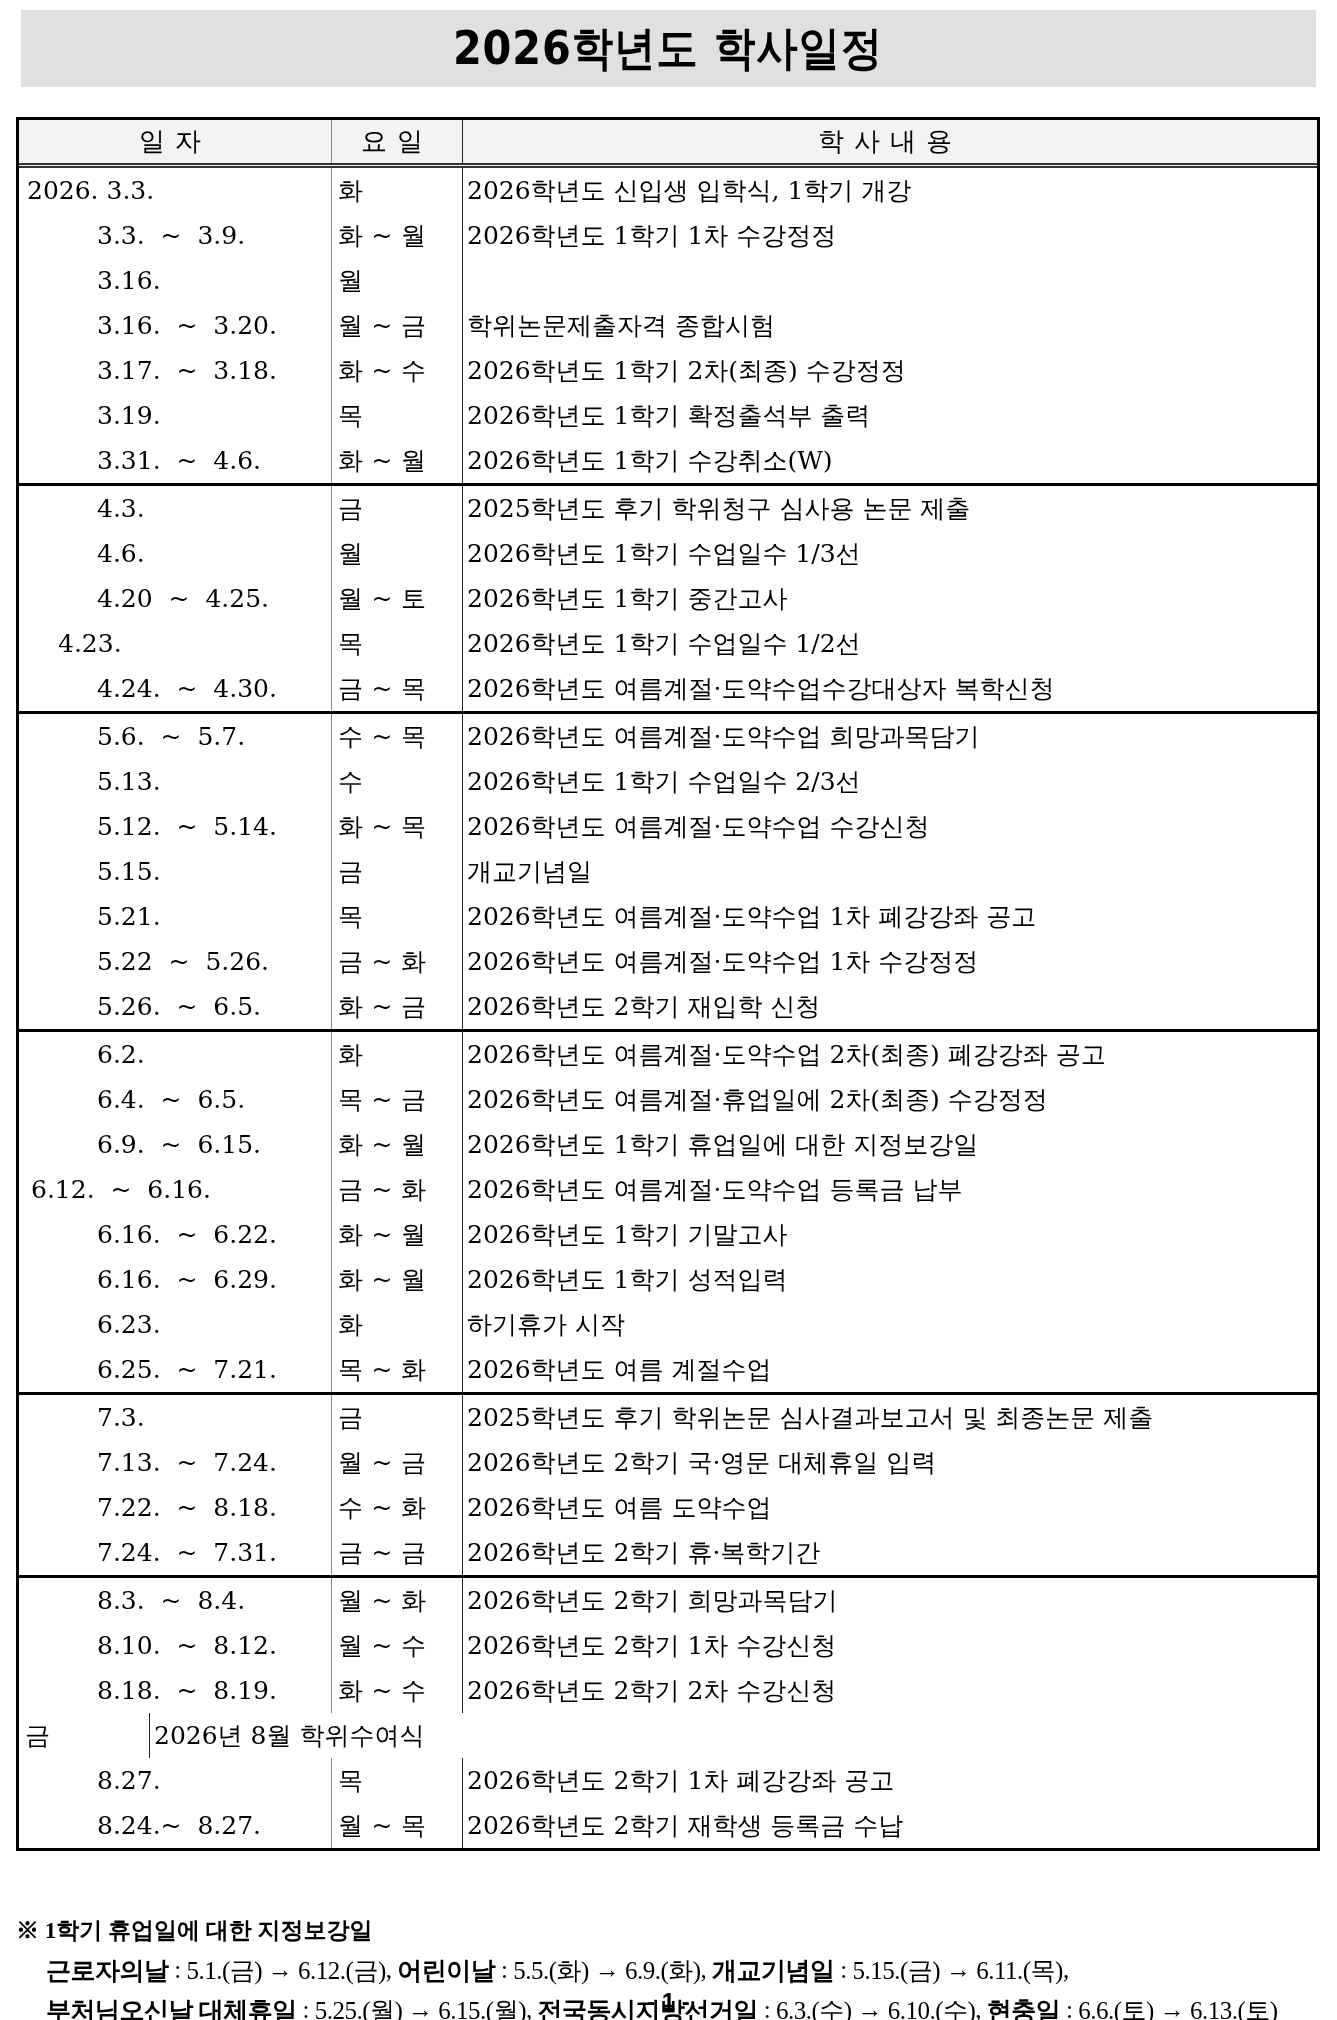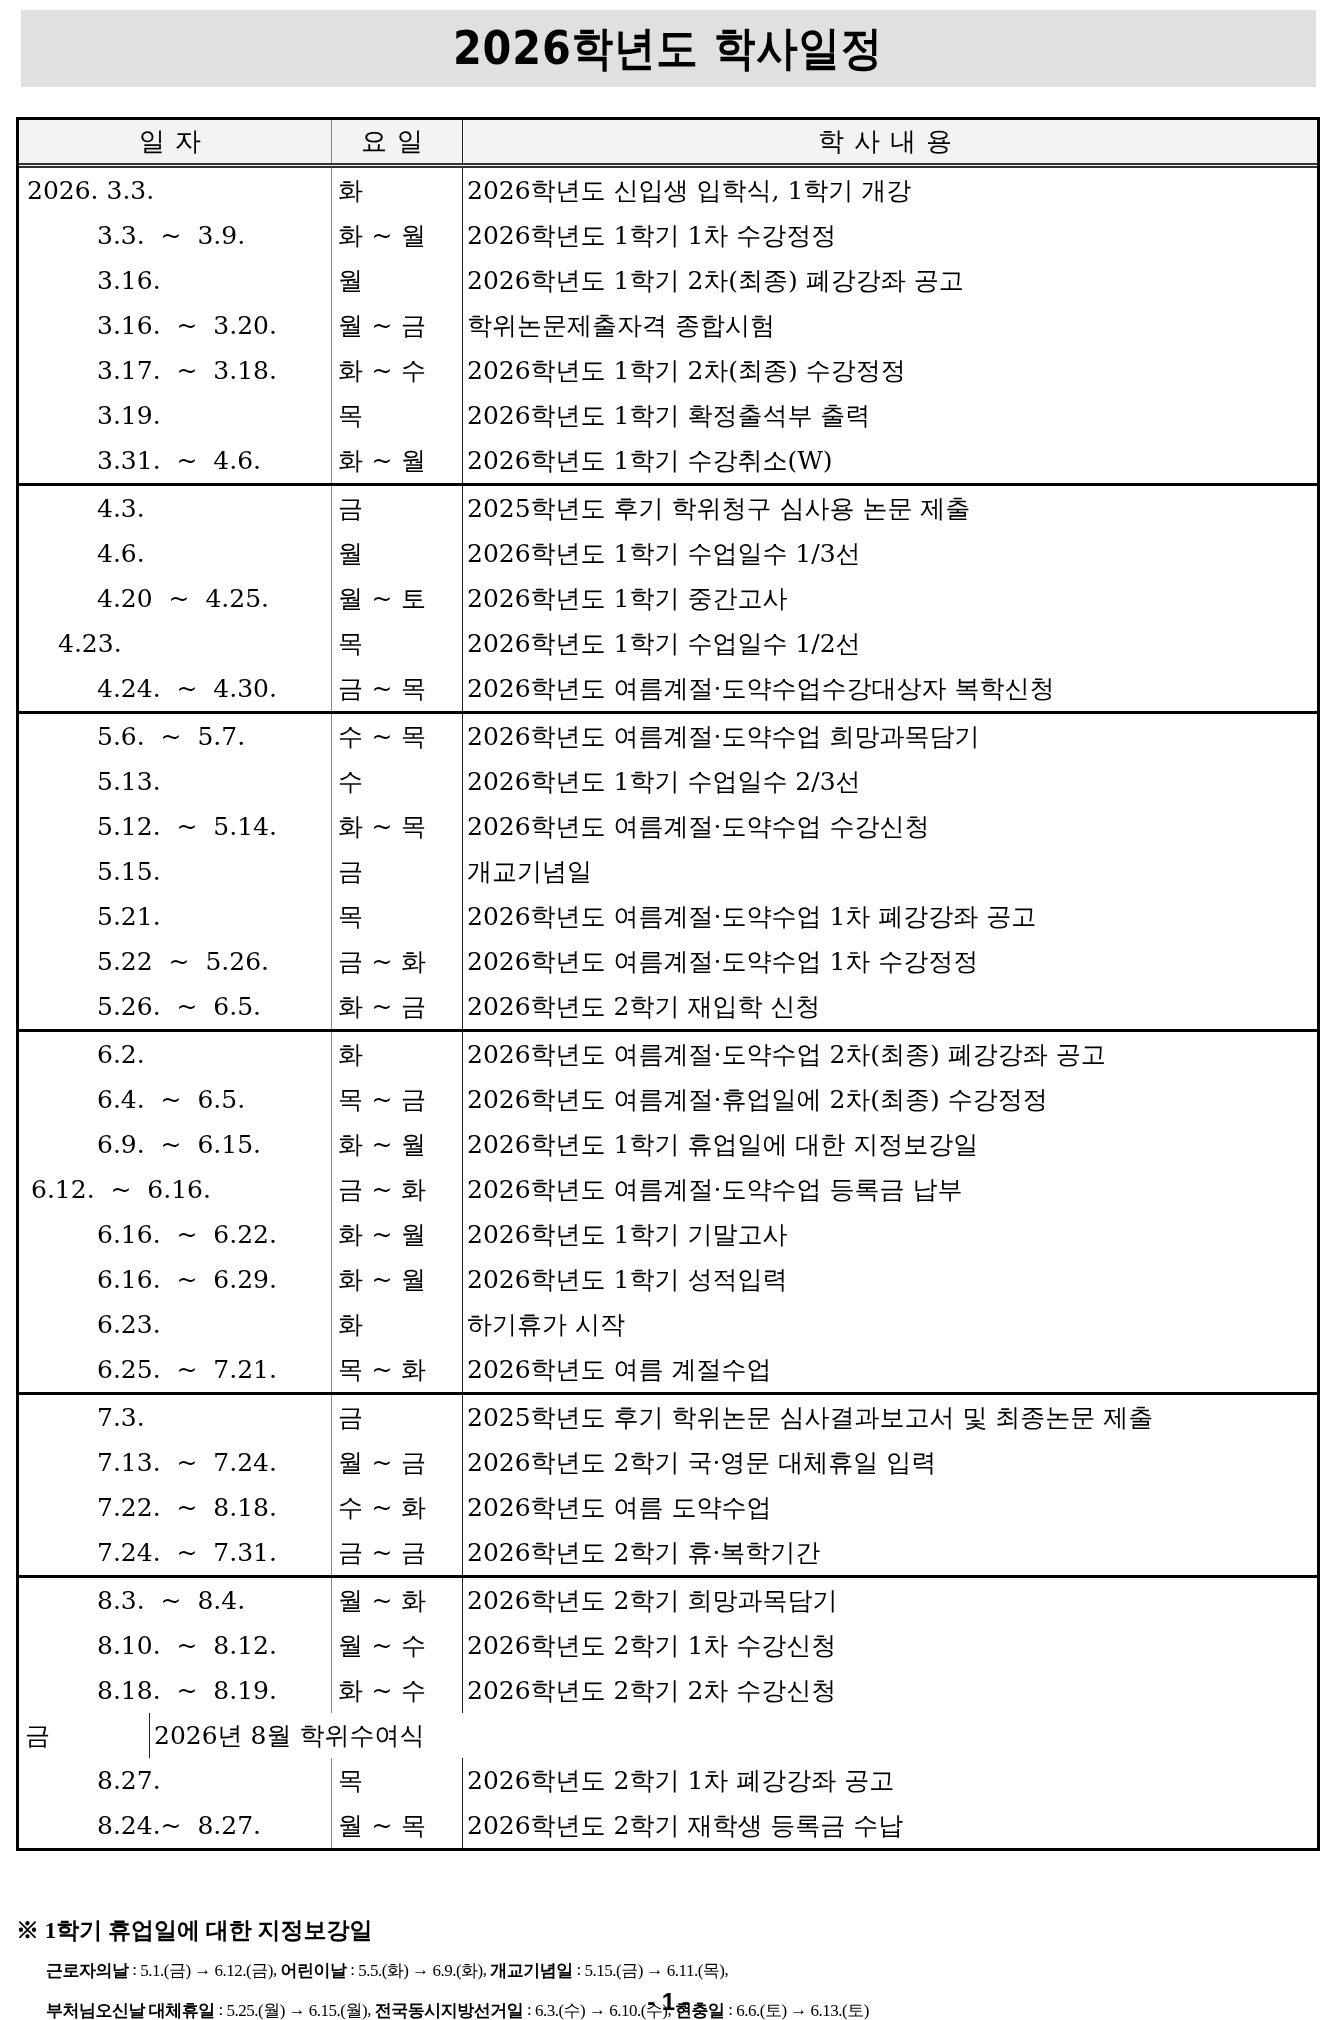--- a/index.html
+++ b/index.html
@@ -38,21 +38,21 @@
     .row .c1 { padding-left: 78px; }
     .row .c1.first { padding-left: 8px; }
     .row .c2 { padding-left: 6px; }
     .row .c3 { padding-left: 4px; }
     .day-sep { display: inline-block; width: 38px; text-align: center; }
     .notes {
       position: absolute; left: 16px; top: 1910px; width: 1300px;
       font-family: Liberation Serif, serif;
     }
     .note-title { font-size: 23px; font-weight: bold; height: 40px; display: flex; align-items: center; }
-    .note-line { font-size: 17px; height: 40px; display: flex; align-items: center; padding-left: 30px; white-space: nowrap; letter-spacing: -0.5px; }
+    .note-line { font-size: 25px; height: 40px; display: flex; align-items: center; padding-left: 30px; white-space: nowrap; letter-spacing: -0.5px; }
     .note-line b { font-weight: bold; }
     .page-num {
       position: absolute; left: 0; width: 1337px; top: 1988px; text-align: center;
       font-family: "Liberation Sans", "DejaVu Sans", sans-serif; font-weight: bold; font-size: 24px;
     }
   </style>
 </head>
 <body>
 
 <div class="title-box">
@@ -81,21 +81,20 @@
             <span class="day-sep">~</span>
             <span>월</span>
           </div>
           <div class="c c3">2026학년도 1학기 1차 수강정정</div>
         </div>
         <div class="row">
           <div class="c c1" style="white-space: pre;">3.16.</div>
           <div class="c c2">
             <span>월</span>
           </div>
-          <div class="c c3">2026학년도 1학기 2차(최종) 폐강강좌 공고</div>
         </div>
         <div class="row">
           <div class="c c1" style="white-space: pre;">3.16.  ~  3.20.</div>
           <div class="c c2">
             <span>월</span>
             <span class="day-sep">~</span>
             <span>금</span>
           </div>
           <div class="c c3">학위논문제출자격 종합시험</div>
         </div>

